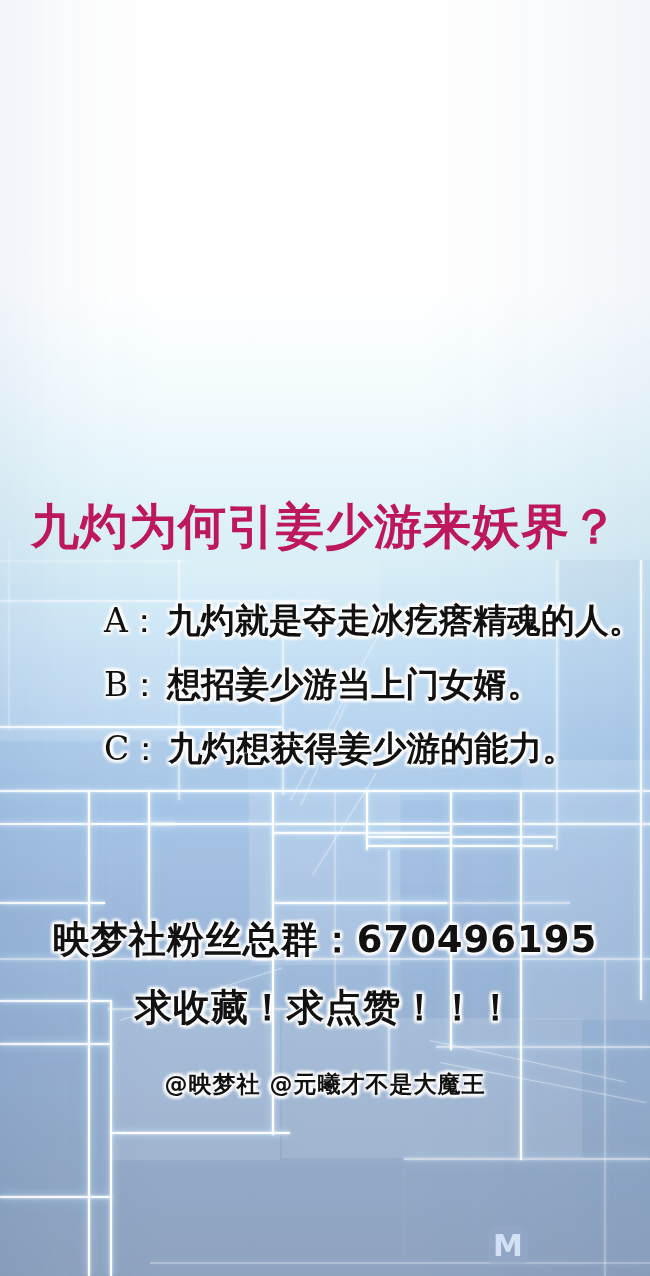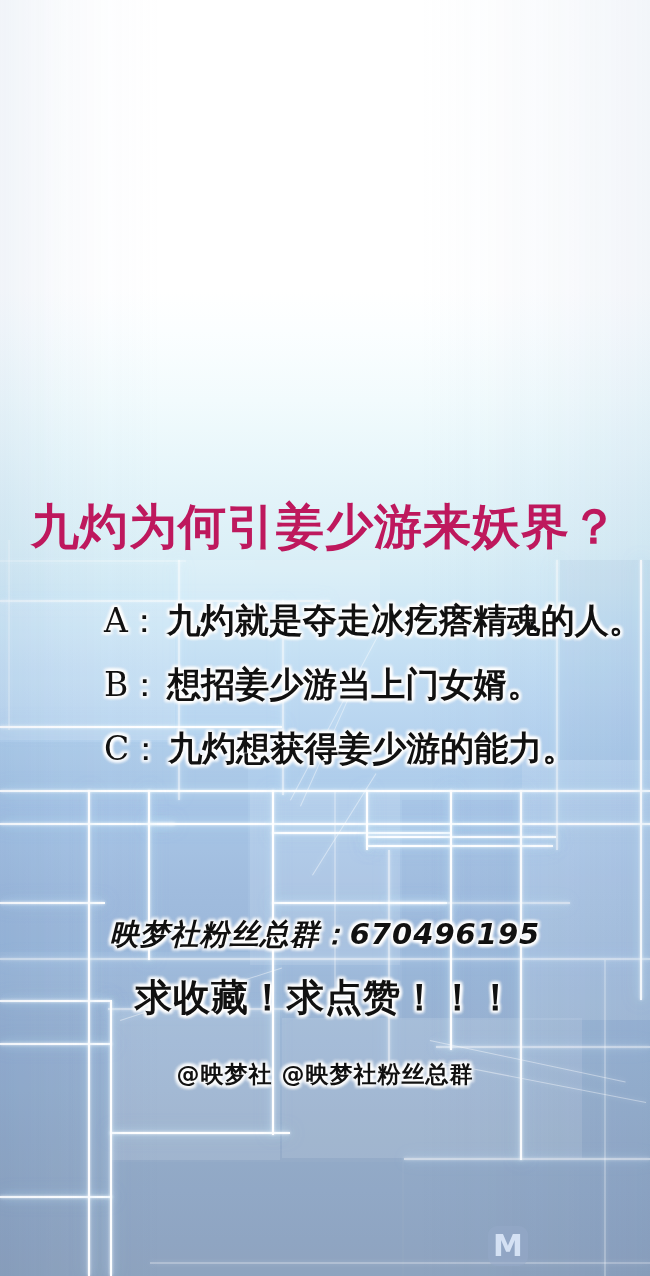--- a/index.html
+++ b/index.html
@@ -217,21 +217,21 @@
     font-family: "DejaVu Sans", sans-serif;
   }
   .foot-line {
     font-weight: bold;
     text-shadow:
       0 0 5px #ffffff, 0 0 5px #ffffff, 0 0 5px #ffffff,
       2px 2px 3px #ffffff, -2px -2px 3px #ffffff,
       2px -2px 3px #ffffff, -2px 2px 3px #ffffff;
   }
   .foot-schedule { font-size: 31px; letter-spacing: 2px; margin-bottom: 24px; }
-  .foot-group    { font-size: 29px; letter-spacing: 1px; margin-bottom: 18px; font-style: italic; }
+  .foot-group    { font-size: 37px; letter-spacing: 1px; margin-bottom: 18px; }
   .foot-cta      { font-size: 37px; letter-spacing: 1px; margin-bottom: 36px; }
   .foot-credits  { font-size: 23px; letter-spacing: 1px; }
 </style>
 </head>
 <body>
 
 <div id="page">
 
   <div class="bg-layer bg-base"></div>
 
@@ -319,17 +319,17 @@
       </div>
       <div class="option-row">
         <span class="option-key">C：</span>
         <span class="option-text">九灼想获得姜少游的能力。</span>
       </div>
     </div>
 
     <div class="footer">
       <div class="foot-line foot-group">映梦社粉丝总群：670496195</div>
       <div class="foot-line foot-cta">求收藏！求点赞！！！</div>
-      <div class="foot-line foot-credits">@映梦社    @映梦社粉丝总群</div>
+      <div class="foot-line foot-credits">@映梦社    @元曦才不是大魔王</div>
     </div>
 
   </div>
 </div>
 
 </body></html>

